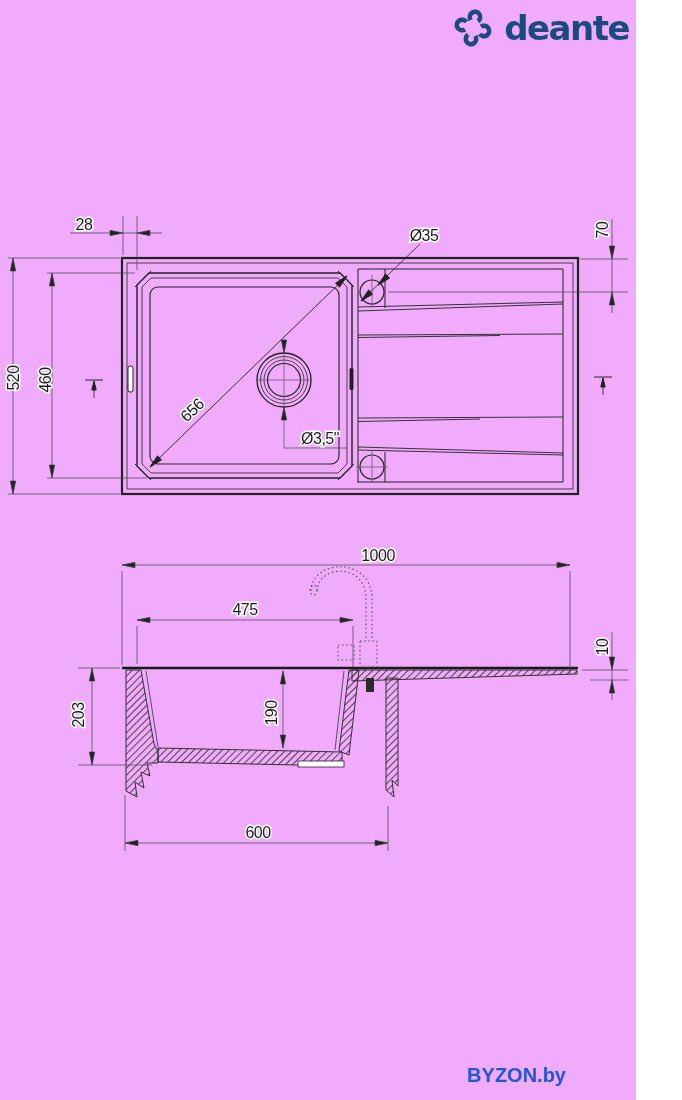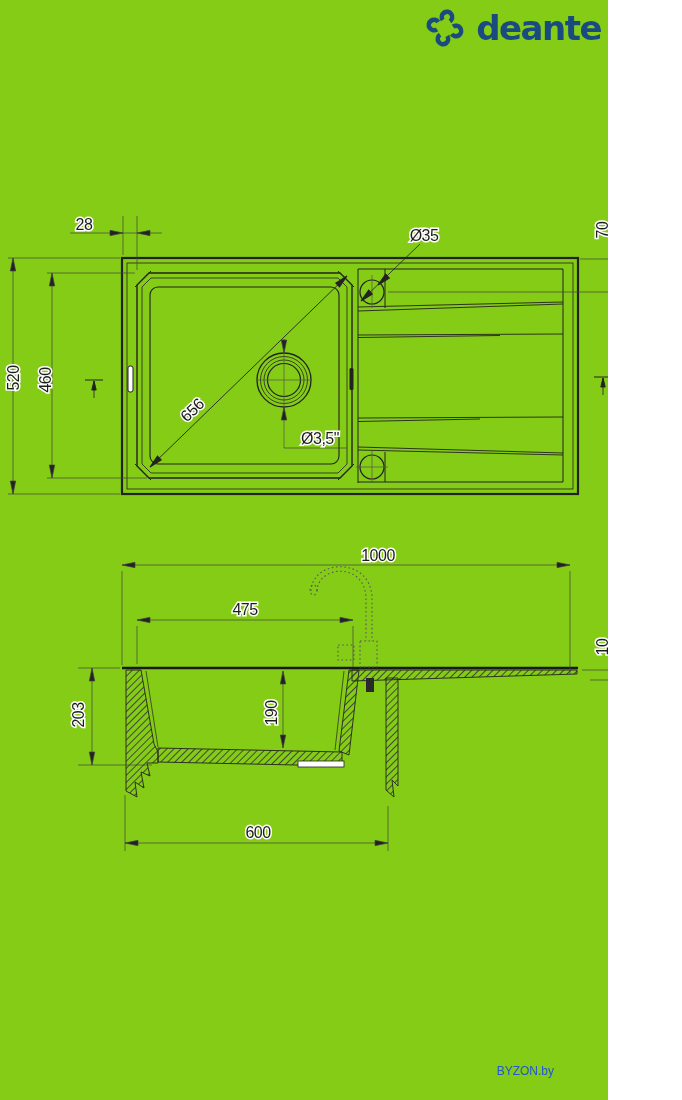--- a/index.html
+++ b/index.html
@@ -1,25 +1,25 @@
 <!DOCTYPE html>
 <html><head>
 <meta charset="utf-8">
 <style>
   html,body{margin:0;padding:0;background:#fff;}
-  #stage{position:relative;width:608px;height:1100px;background:#84cc16;overflow:hidden;
-         font-family:"Liberation Sans",sans-serif;}
+  #stage{position:relative;width:608px;height:1100px;background:#f0abfc;overflow:hidden;
+         font-family:"Liberation Sans",sans-serif;padding-left:28px;}
   #drawing{position:absolute;left:0;top:0;}
   .dim-text{font-family:"Liberation Sans",sans-serif;font-size:16px;letter-spacing:-0.5px;
             fill:#1d1d1d;paint-order:stroke;stroke:#ffffff;stroke-width:3px;}
   #logo{position:absolute;top:5px;right:7px;display:flex;align-items:center;gap:9px;}
   #logo .word{font-family:"DejaVu Sans",sans-serif;font-weight:bold;font-size:34px;
               letter-spacing:-1.5px;color:#1a4b80;line-height:1;}
-  #watermark{position:absolute;top:1064px;right:54px;font-family:"Liberation Sans",sans-serif;
-             font-weight:normal;font-size:12px;color:#2156d4;}
+  #watermark{position:absolute;top:1064px;right:70px;font-family:"Liberation Sans",sans-serif;
+             font-weight:bold;font-size:20px;color:#2156d4;}
 </style>
 </head>
 <body>
 
 <div id="stage">
 
   <div id="logo">
     <svg width="44" height="46" viewBox="0 0 44 46">
       <g fill="none" stroke="#1a4b80" stroke-width="4.6">
         <path d="M3.68,-3.68 A5.2,5.2 0 1 0 3.68,3.68" transform="translate(24,12) rotate(100)"></path>

